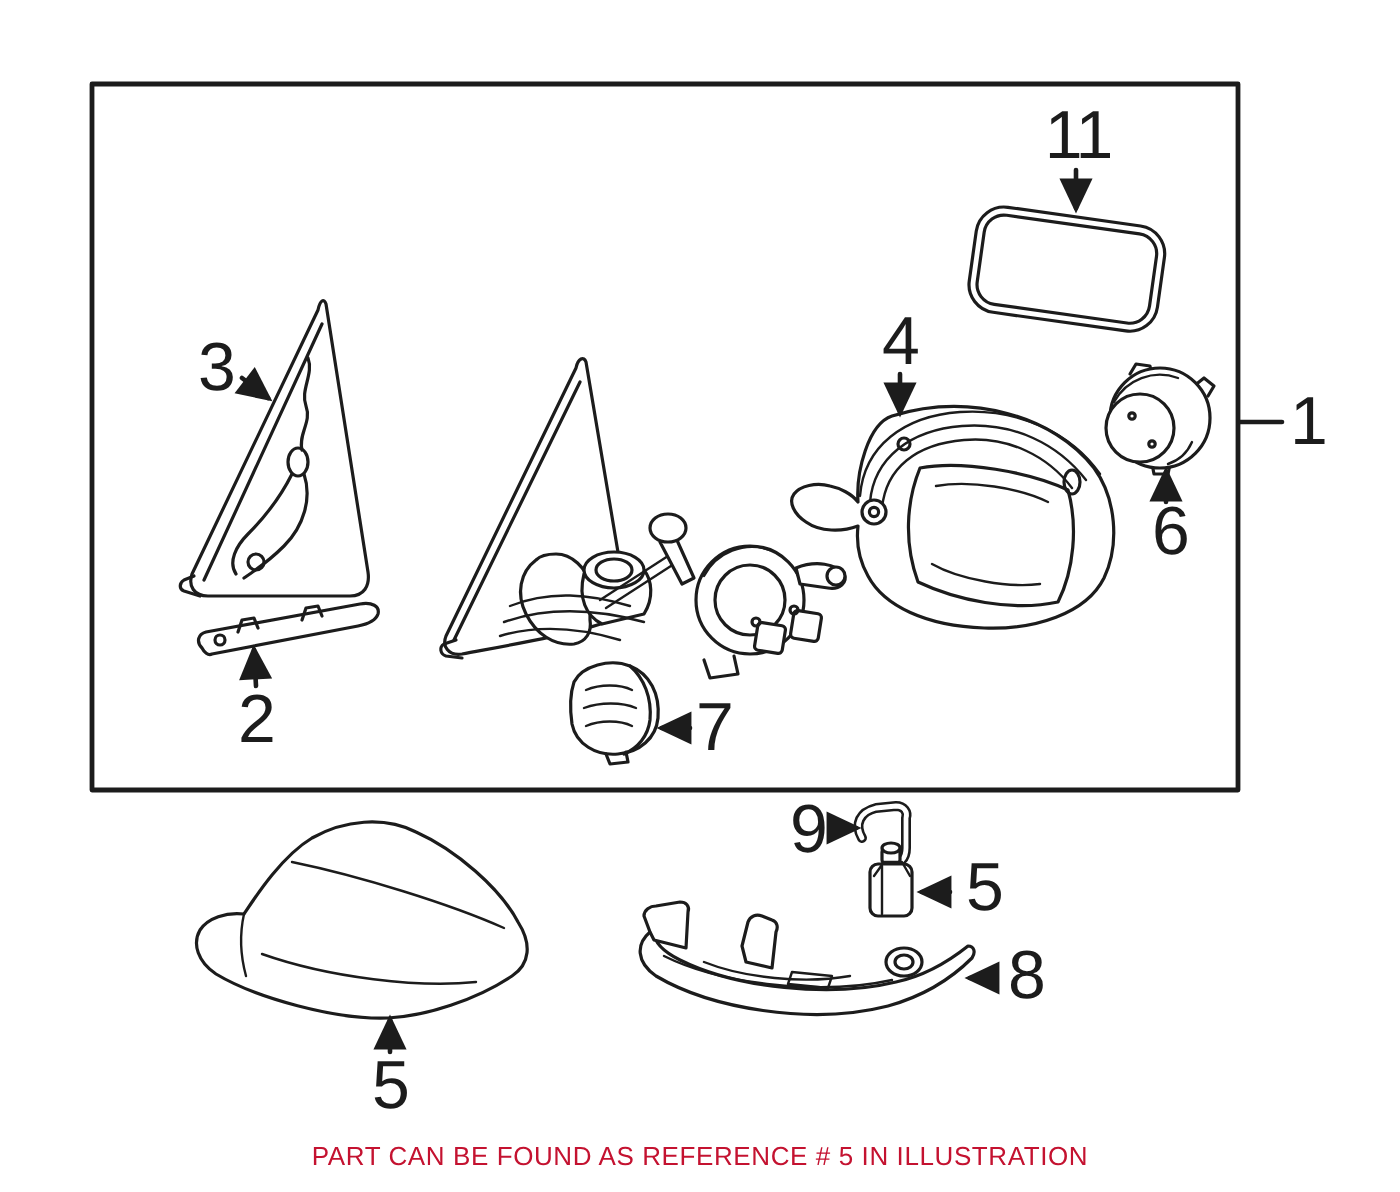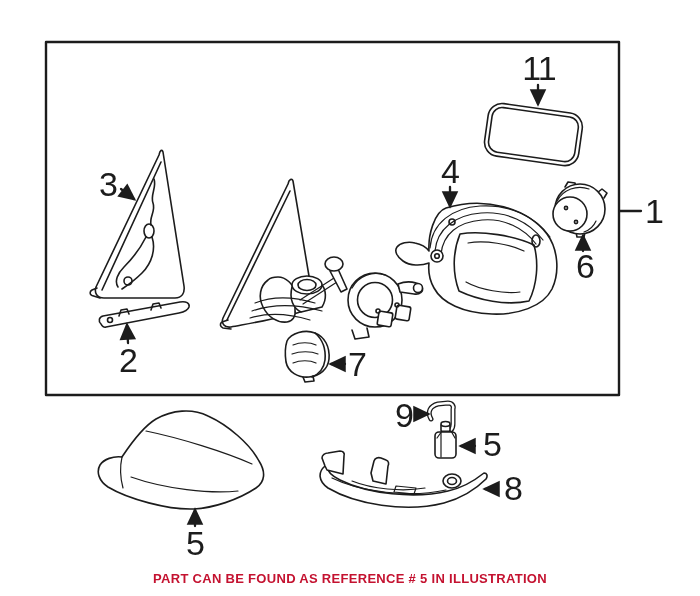--- a/index.html
+++ b/index.html
@@ -24,21 +24,21 @@
   .art .tube-outer{stroke-width:5;}
   .art .tube-inner{stroke:#fff;stroke-width:2.4;}
   .art .thin{stroke-width:1.2;}
   .callout{
     position:absolute;transform:translate(-50%,-50%);
     font-size:34px;font-weight:400;color:var(--line);
     letter-spacing:-1px;white-space:nowrap;line-height:1;
   }
   .caption{
     position:absolute;left:350px;top:578px;transform:translate(-50%,-50%);
-    font-size:13px;font-weight:700;letter-spacing:.3px;
+    font-size:13px;font-weight:400;letter-spacing:.3px;
     color:var(--caption);white-space:nowrap;
   }
 </style>
 </head>
 <body>
 
 <div class="stage">
 
   <svg class="art" width="700" height="596" viewBox="0 0 700 596">
     <defs>

